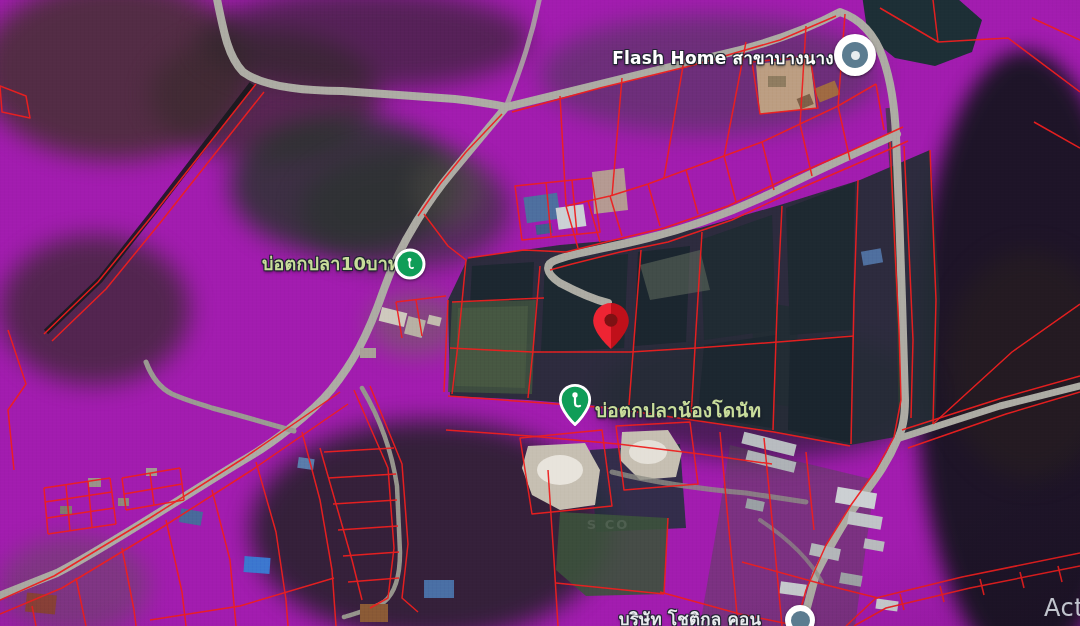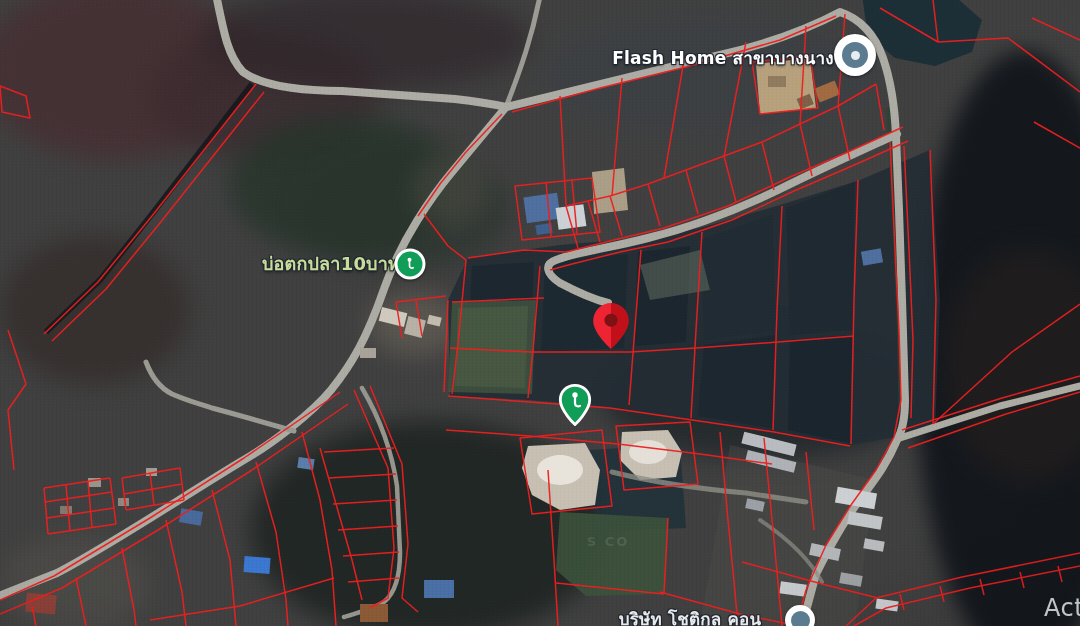--- a/index.html
+++ b/index.html
@@ -1,18 +1,18 @@
 <!DOCTYPE html>
 <html><head>
 <meta charset="utf-8">
 <style>
   html,body{margin:0;padding:0;background:#111;}
   #stage{
     position:relative;width:1080px;height:626px;overflow:hidden;
-    background:#404040;
+    background:#a21caf;
     font-family:"DejaVu Sans","Liberation Sans",sans-serif;
     cursor:grab;
   }
   .patch{position:absolute;border-radius:50%;filter:blur(12px);pointer-events:none;}
   svg.layer{position:absolute;left:0;top:0;}
   .grain{
     position:absolute;inset:0;pointer-events:none;opacity:.55;
     background-image:
       repeating-linear-gradient(0deg, rgba(255,255,255,.022) 0 1px, transparent 1px 3px),
       repeating-linear-gradient(90deg, rgba(0,0,0,.05) 0 1px, transparent 1px 4px);
@@ -291,25 +291,28 @@
     </svg>
   </div>
 
   <div class="marker" style="left:575px;top:405px;">
     <svg width="34" height="42" viewBox="0 0 24 30" style="display:block;">
       <path d="M12 1 C6 1 1.5 5.5 1.5 11.5 C1.5 19 12 29 12 29 C12 29 22.5 19 22.5 11.5 C22.5 5.5 18 1 12 1 Z" fill="#0f9d58" stroke="#ffffff" stroke-width="2"></path>
       <circle cx="12" cy="7.8" r="1.9" fill="#fff"></circle>
       <path d="M12,9.5 L12,13.5 C12,15.8 14,16.6 15.6,15.6" stroke="#fff" stroke-width="1.6" fill="none" stroke-linecap="round"></path>
     </svg>
   </div>
+  <div class="marker" style="left:678px;top:410px;">
+    <span class="maplabel lbl-green" style="font-size:19px;">บ่อตกปลาน้องโดนัท</span>
+  </div>
 
   <div class="marker" style="left:690px;top:618px;">
     <span class="maplabel lbl-gray" style="font-size:17px;">บริษัท โชติกุล คอน</span>
   </div>
   <div class="marker poi-circle" style="left:800px;top:620px;width:30px;height:30px;">
     <div class="poi-inner" style="width:19px;height:19px;background:#5b7c90;"></div>
   </div>
 
-  <div class="marker faintmark" style="left:608px;top:541px;">S CO</div>
+  <div class="marker faintmark" style="left:608px;top:524px;">S CO</div>
 
   <div class="watermark" style="position:absolute;left:1044px;top:594px;">Act</div>
 
 </div>
 
 </body></html>

